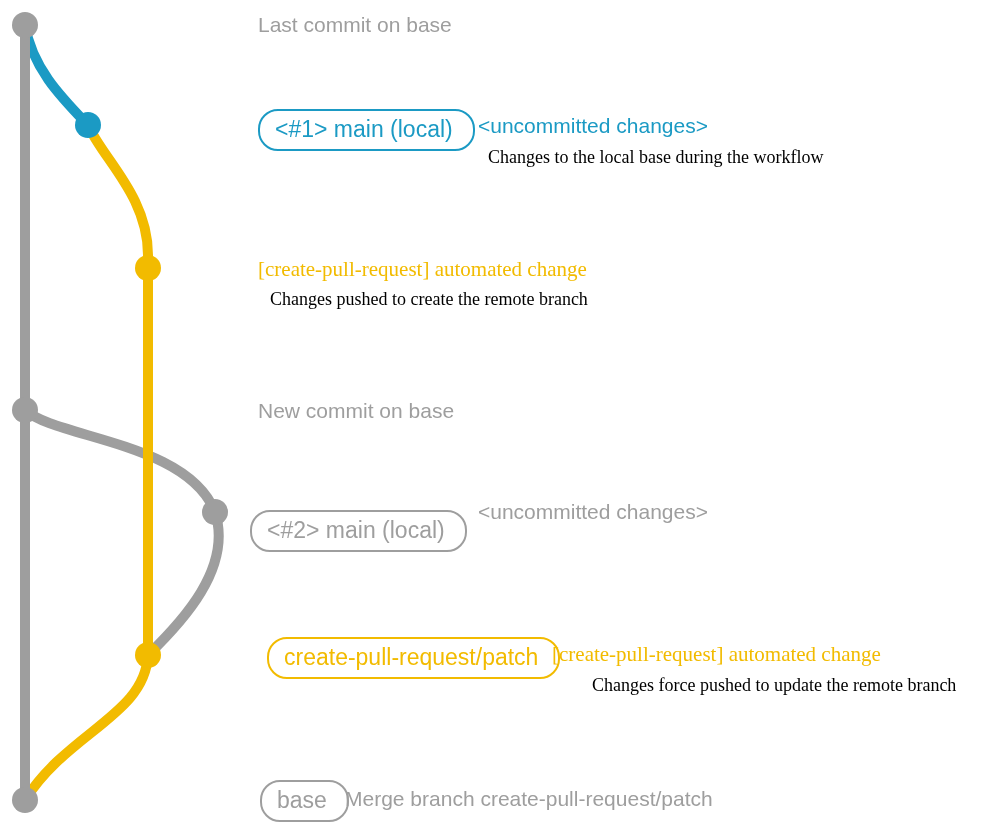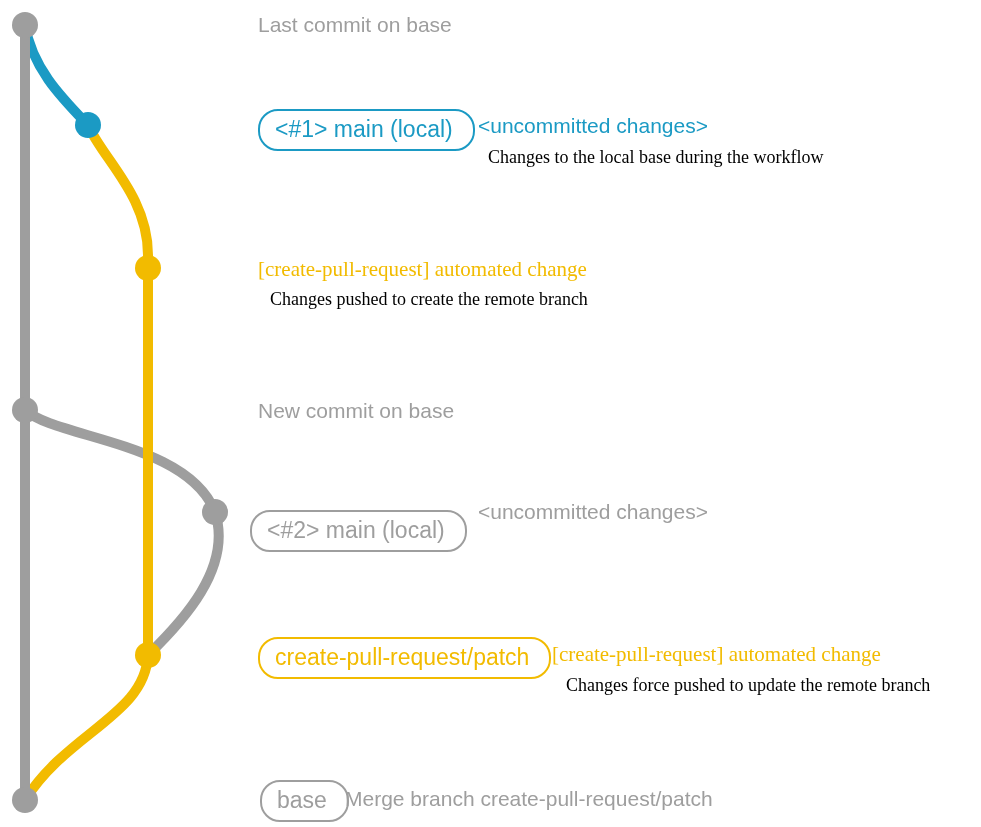--- a/index.html
+++ b/index.html
@@ -69,20 +69,20 @@
   <div class="ann desc" style="left:488px; top:147px;">Changes to the local base during the workflow</div>
 
   <div class="ann sans yellow-t" style="left:258px; top:257px;">[create-pull-request] automated change</div>
   <div class="ann desc" style="left:270px; top:289px;">Changes pushed to create the remote branch</div>
 
   <div class="ann sans gray-t" style="left:258px; top:399px;">New commit on base</div>
 
   <span class="badge b-gray" style="left:250px; top:494px;margin-top:16px;">&lt;#2&gt; main (local)</span>
   <div class="ann sans gray-t" style="left:478px; top:500px;">&lt;uncommitted changes&gt;</div>
 
-  <span class="badge b-yellow" style="left:258px; top:637px;">create-pull-request/patch</span>
+  <span class="badge b-yellow" style="left:267px; top:637px;">create-pull-request/patch</span>
   <div class="ann sans yellow-t" style="left:552px; top:642px;">[create-pull-request] automated change</div>
-  <div class="ann desc" style="left:566px; top:675px;">Changes force pushed to update the remote branch</div>
+  <div class="ann desc" style="left:592px; top:675px;">Changes force pushed to update the remote branch</div>
 
   <span class="badge b-gray" style="left:260px; top:780px;">base</span>
   <div class="ann sans gray-t" style="left:345px; top:787px;">Merge branch create-pull-request/patch</div>
 
 </div>
 
 </body></html>

